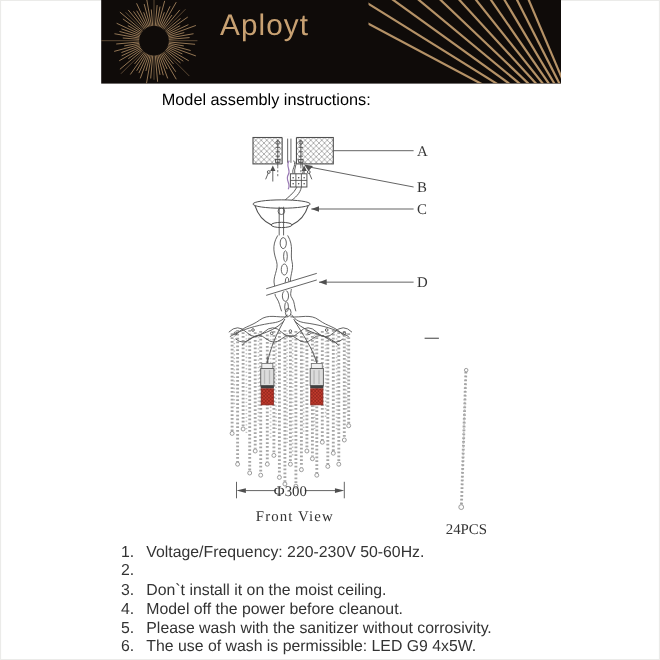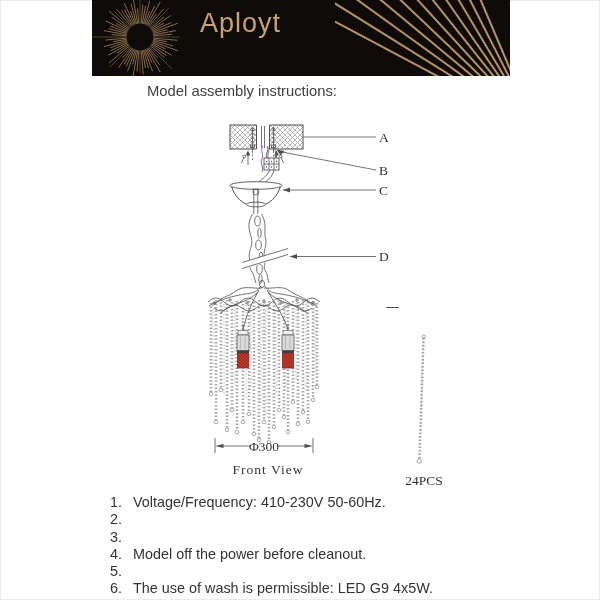--- a/index.html
+++ b/index.html
@@ -9,21 +9,21 @@
   .banner{position:absolute;left:92px;top:0;width:418px;height:76px;background:var(--banner-bg);overflow:hidden;}
   .logo-svg{position:absolute;left:0;top:0;}
   .brand{position:absolute;left:108px;top:3px;font-size:27px;font-weight:normal;
          color:var(--gold);letter-spacing:1px;line-height:40px;}
   .fan-svg{position:absolute;right:0;top:0;}
   .ray{stroke:var(--gold);stroke-width:.7;opacity:.92;}
   .raylong{stroke-width:.5;opacity:.75;}
   .fanray{stroke:var(--gold);stroke-width:2;opacity:.9;}
   
   .title-block{position:absolute;left:0;top:84px;width:484px;text-align:center;
-               color:#404040;font-size:14.8px;line-height:15.8px;}
+               color:#000000;font-size:14.8px;line-height:15.8px;}
   
   .diagram{position:absolute;left:0;top:0;width:600px;height:600px;}
   .ln{fill:none;stroke:var(--line);stroke-width:1;}
   .lnt{fill:none;stroke:var(--line);stroke-width:.8;}
   .fw{fill:#fff;stroke:var(--line);stroke-width:.9;}
   .dash{stroke-dasharray:2 1.6;stroke-width:.7;}
   .arrow{fill:var(--line);stroke:none;}
   .cad{font-family:"Liberation Serif","DejaVu Serif",serif;font-size:13.5px;fill:#343434;}
   .strand{stroke:#9c9c9c;stroke-width:2.6;stroke-dasharray:1.6 1.9;fill:none;opacity:.9;}
   .strandlight{stroke:#c6c6c6;stroke-width:1.5;stroke-dasharray:1.2 2.2;fill:none;}
@@ -350,34 +350,36 @@
         <line x1="423.5" y1="338" x2="419.5" y2="459" class="strand"></line>
         <circle cx="423.8" cy="336.5" r="1.6" class="bead"></circle>
         <circle cx="419.3" cy="461" r="2.2" class="bead"></circle>
       </g>
     <text class="cad" x="424" y="485" text-anchor="middle">24PCS</text>
   </svg>
 
   <div class="instructions">
     <div class="irow">
       <span class="inum">1.</span>
-      <span class="itext">Voltage/Frequency: 410-230V 50-60Hz.</span>
+      <span class="itext">Voltage/Frequency: 220-230V 50-60Hz.</span>
     </div>
     <div class="irow">
       <span class="inum">2.</span>
     </div>
     <div class="irow">
       <span class="inum">3.</span>
+      <span class="itext">Don`t install it on the moist ceiling.</span>
     </div>
     <div class="irow">
       <span class="inum">4.</span>
       <span class="itext">Model off the power before cleanout.</span>
     </div>
     <div class="irow">
       <span class="inum">5.</span>
+      <span class="itext">Please wash with the sanitizer without corrosivity.</span>
     </div>
     <div class="irow">
       <span class="inum">6.</span>
       <span class="itext">The use of wash is permissible: LED G9 4x5W.</span>
     </div>
   </div>
 
 </div>
 
 </body></html>

